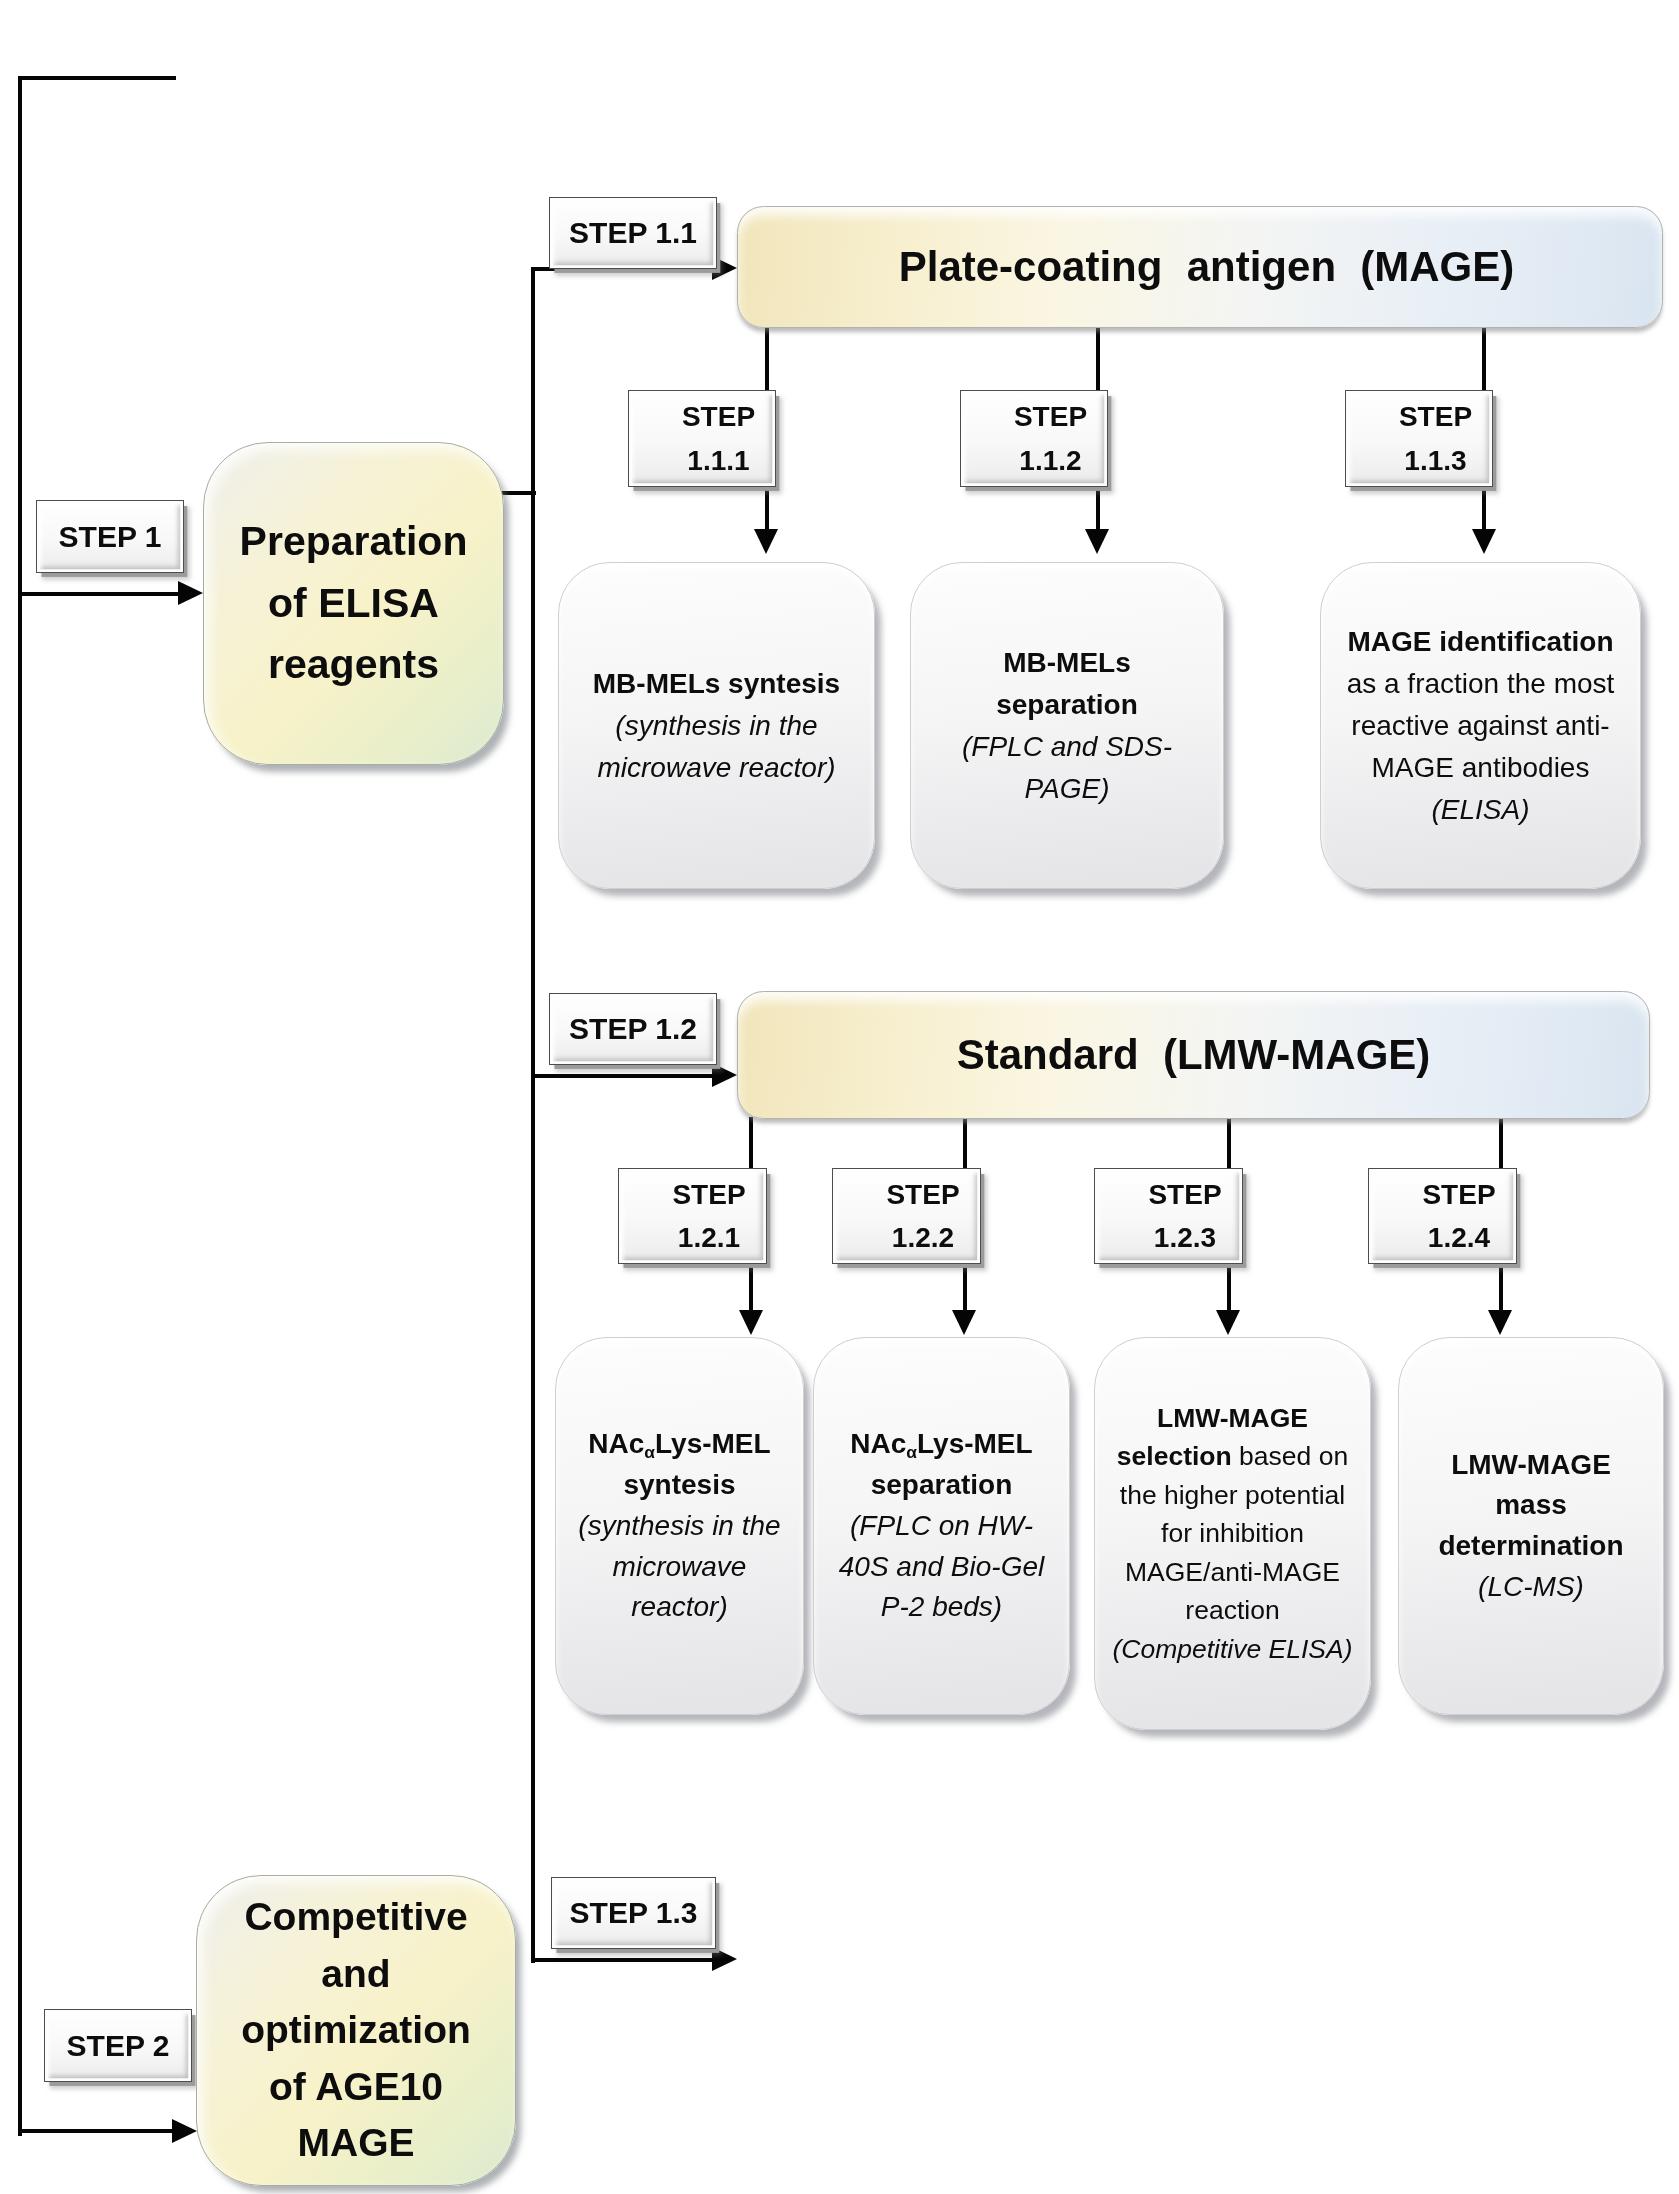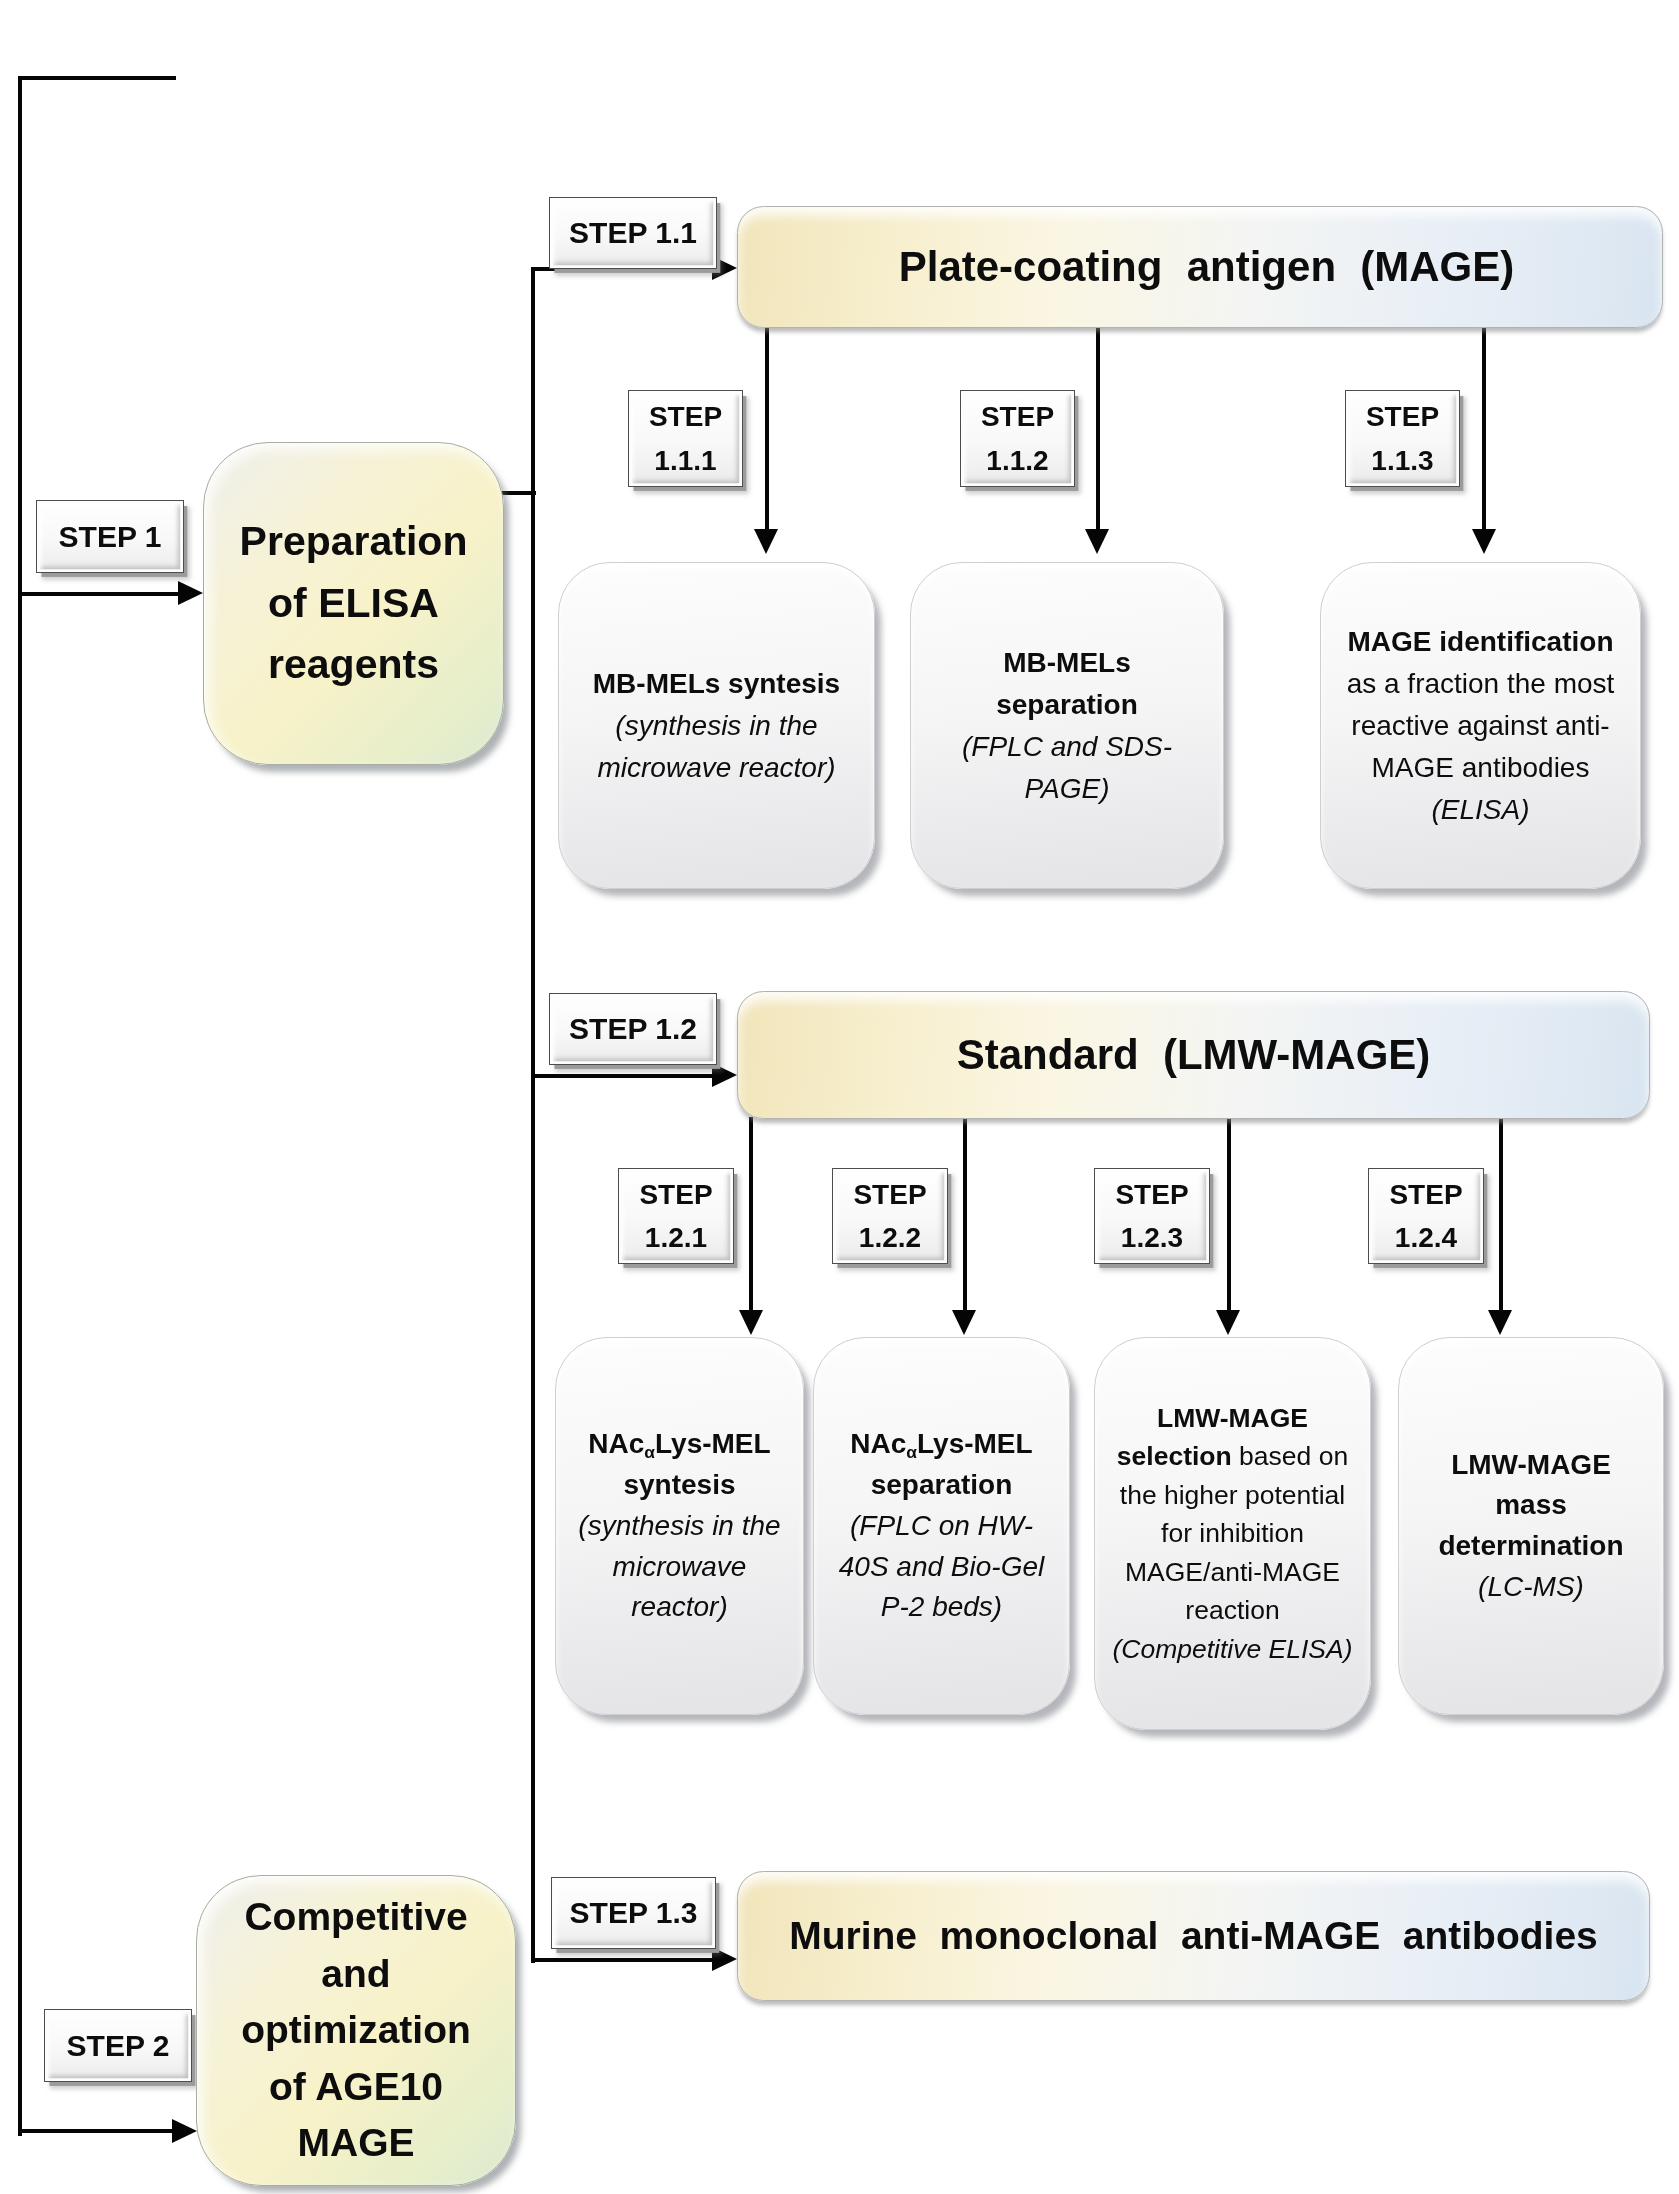--- a/index.html
+++ b/index.html
@@ -34,21 +34,21 @@
     background:linear-gradient(180deg,#ffffff 0%,#f8f8f8 55%,#ebebeb 100%);
     border:1.1px solid #4d4d4d;
     box-shadow:inset 0 0 0 2.8px #fdfdfd,
                inset 4.4px 4.4px 4.4px rgba(255,255,255,.95),
                inset -5px -5px 5px rgba(150,150,150,.55),
                4.4px 5px 0 -1.1px #9b9b9b,
                5.5px 6.6px 4.4px rgba(120,120,120,.35);
     display:flex;align-items:center;justify-content:center;
     font-weight:bold;font-size:30px;text-align:center;
   }
-  .stepbtn.two{flex-direction:column;font-size:28px;line-height:1.55;}
+  .stepbtn.two{flex-direction:column;font-size:28px;line-height:1.55;padding-left:33px;}
   
   .hdr{
     position:absolute;left:737px;width:911px;
     border-radius:26.5px;border:1.1px solid #b2b2b2;
     background:linear-gradient(95deg,#f1e5ba 0%,#f7efcf 18%,#faf6e3 35%,#f4f5f3 55%,#e9eff6 75%,#dfe9f3 92%,#d8e4f0 100%);
     box-shadow:0 5px 4.4px -1.1px rgba(130,130,130,.55), inset 0 8.8px 11px rgba(255,255,255,.85);
     display:flex;align-items:center;justify-content:center;
     font-size:42px;font-weight:bold;word-spacing:0.3em;
   }
   
@@ -153,23 +153,20 @@
       <span style="display:block">MAGE</span>
     </div>
   </div>
 
   <div class="hdr" style="top:206px;height:120px;padding-left:13px;">
     <span>Plate-coating antigen (MAGE)</span>
   </div>
   <div class="hdr" style="top:991px;height:126px;">
     <span>Standard (LMW-MAGE)</span>
   </div>
-  <div class="hdr" style="top:1871px;height:128px;font-size:39px;">
-    <span>Murine monoclonal anti-MAGE antibodies</span>
-  </div>
 
   <div class="stepbtn two" style="left:628px;top:390px;width:113px;height:95px;">
     <span>STEP</span>
     <span>1.1.1</span>
   </div>
   <div class="stepbtn two" style="left:960px;top:390px;width:113px;height:95px;">
     <span>STEP</span>
     <span>1.1.2</span>
   </div>
   <div class="stepbtn two" style="left:1345px;top:390px;width:113px;height:95px;">

